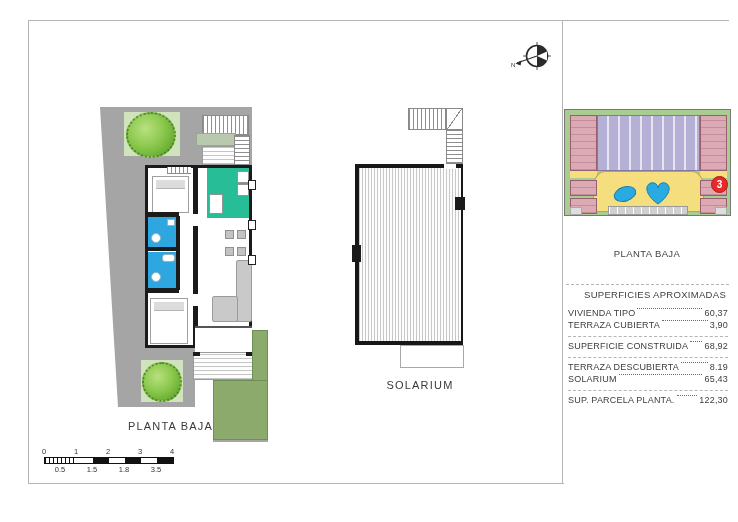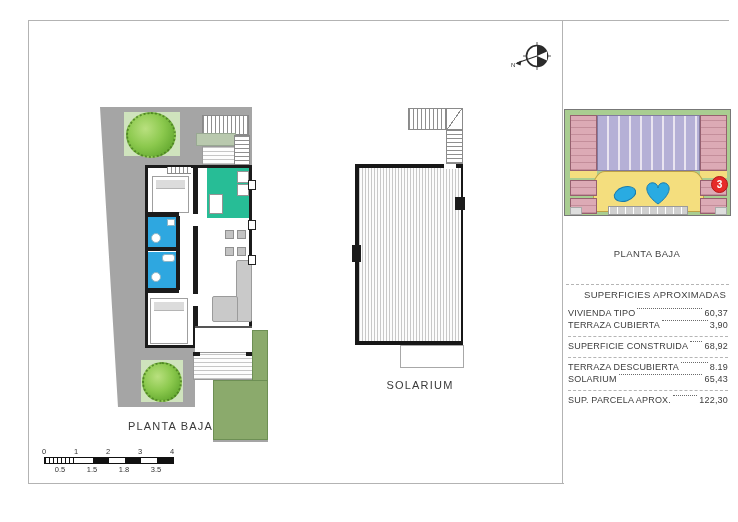--- a/index.html
+++ b/index.html
@@ -212,19 +212,19 @@
       <span class="lead"></span>
       <span class="val">8.19</span>
     </div>
     <div class="arow">
       <span>SOLARIUM</span>
       <span class="lead"></span>
       <span class="val">65,43</span>
     </div>
     <div class="rrule"></div>
     <div class="arow">
-      <span>SUP. PARCELA APROX.</span>
+      <span>SUP. PARCELA PLANTA.</span>
       <span class="lead"></span>
       <span class="val">122,30</span>
     </div>
   </div>
 
 </div>
 
 </body></html>

